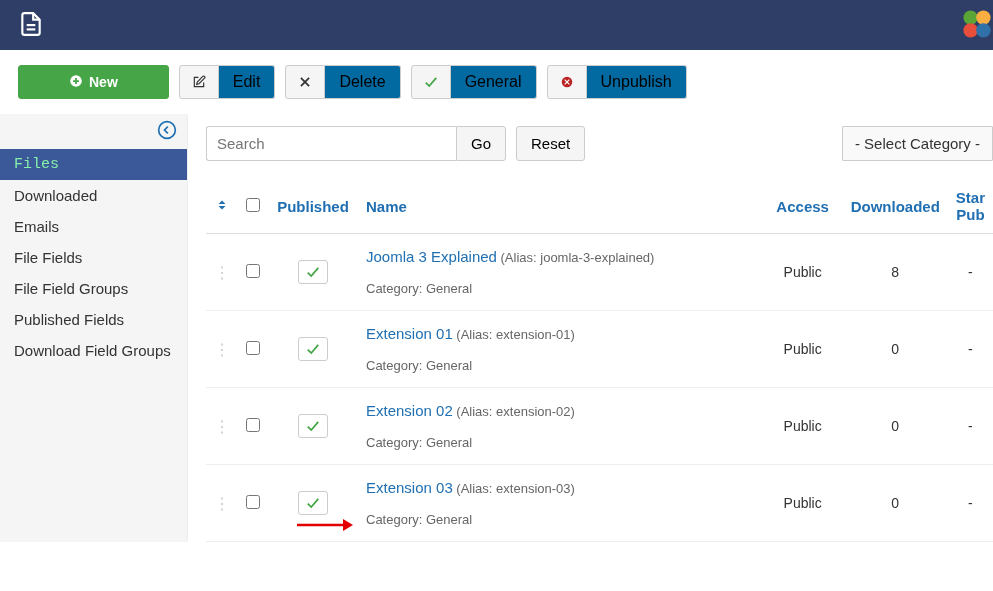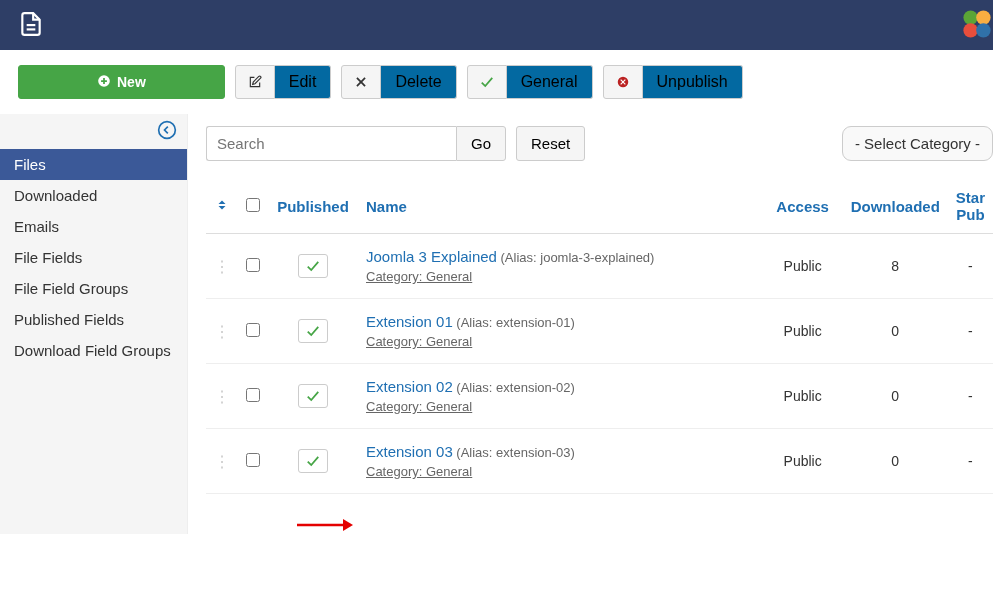--- a/index.html
+++ b/index.html
@@ -48,21 +48,21 @@
       padding: 7px 14px;
       border-radius: 3px;
       font-size: 14px;
       cursor: pointer;
       color: #333;
     }
     .btn-new {
       background: #46a546;
       border-color: #46a546;
       color: #fff;
-      padding: 7px 78px;
+      padding: 7px 50px;
       font-weight: bold;
     }
     .btn-group {
       display: inline-flex;
     }
     .btn-group .icon-btn {
       border: 1px solid #ccc;
       background: #f5f5f5;
       padding: 7px 12px;
       border-radius: 3px 0 0 3px;
@@ -93,21 +93,22 @@
       padding: 6px 10px;
     }
     .sidebar-item {
       padding: 7px 14px;
       cursor: pointer;
       font-size: 15px;
       color: #333;
     }
     .sidebar-item.active {
       background: #3b5998;
-      color: #ffffff;
+      color: #86efac;
+      font-family: Liberation Mono, monospace;
     }
     .main {
       flex: 1;
       padding: 12px 0 0 18px;
     }
     .search-row {
       display: flex;
       gap: 10px;
       margin-bottom: 18px;
       align-items: center;
@@ -136,21 +137,21 @@
       border: 1px solid #ccc;
       background: #f5f5f5;
       padding: 8px 14px;
       border-radius: 3px;
       cursor: pointer;
       font-size: 15px;
     }
     .category-select {
       border: 1px solid #ccc;
       padding: 8px 12px;
-      border-radius: 9px;
+      border-radius: 1px;
       background: #f9f9f9;
       font-size: 15px;
       margin-left: auto;
       min-width: 135px;
       text-align: center;
     }
     .table {
       width: 100%;
       border-collapse: collapse;
     }
@@ -196,22 +197,21 @@
       font-size: 15px;
       text-decoration: none;
     }
     .alias {
       color: #666;
       font-size: 13px;
     }
     .category-line {
       color: #666;
       font-size: 13px;
-      margin-top: 4px;
-      text-decoration: underline;
+      margin-top: 16px;
     }
     .arrow-annotation {
       position: absolute;
       left: 295px;
       top: 515px;
       pointer-events: none;
     }
     .col-sort { width: 30px; }
     .col-check { width: 30px; }
     .col-pub { width: 90px; }

